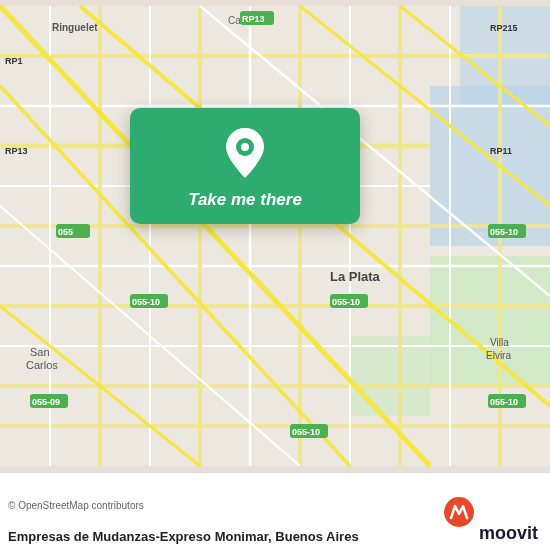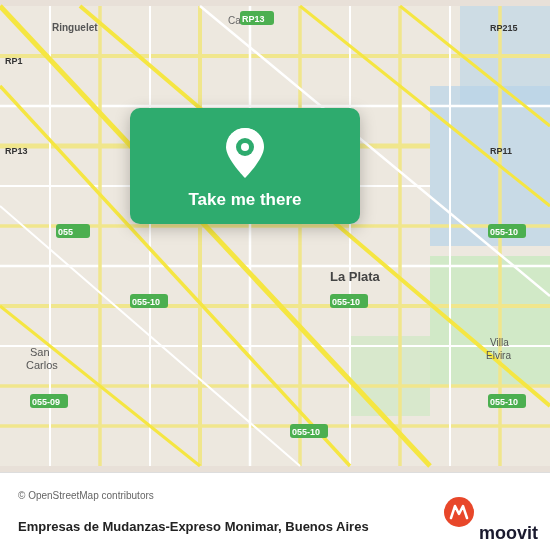--- a/index.html
+++ b/index.html
@@ -36,42 +36,43 @@
       left: 130px;
       width: 230px;
       background: #2eab6e;
       border-radius: 10px;
       display: flex;
       flex-direction: column;
       align-items: center;
       padding: 18px 20px 14px;
       box-shadow: 0 4px 16px rgba(0,0,0,0.25);
       cursor: pointer;
+      font-style: italic;
     }
 
     #location-pin-icon {
       width: 44px;
       height: 54px;
       margin-bottom: 10px;
     }
 
     #take-me-there-label {
       color: #fff;
       font-size: 17px;
       font-weight: 600;
       white-space: nowrap;
     }
 
     
     #footer {
       background: #fff;
       border-top: 1px solid #ddd;
-      padding: 6px 12px 6px 18px;
-      display: flex;
-      align-items: center;
+      padding: 6px 12px 6px 8px;
+      display: flex;
+      align-items: flex-end;
       justify-content: space-between;
     }
 
     #footer-left {
       display: flex;
       flex-direction: column;
     }
 
     #osm-attribution {
       font-size: 10px;

